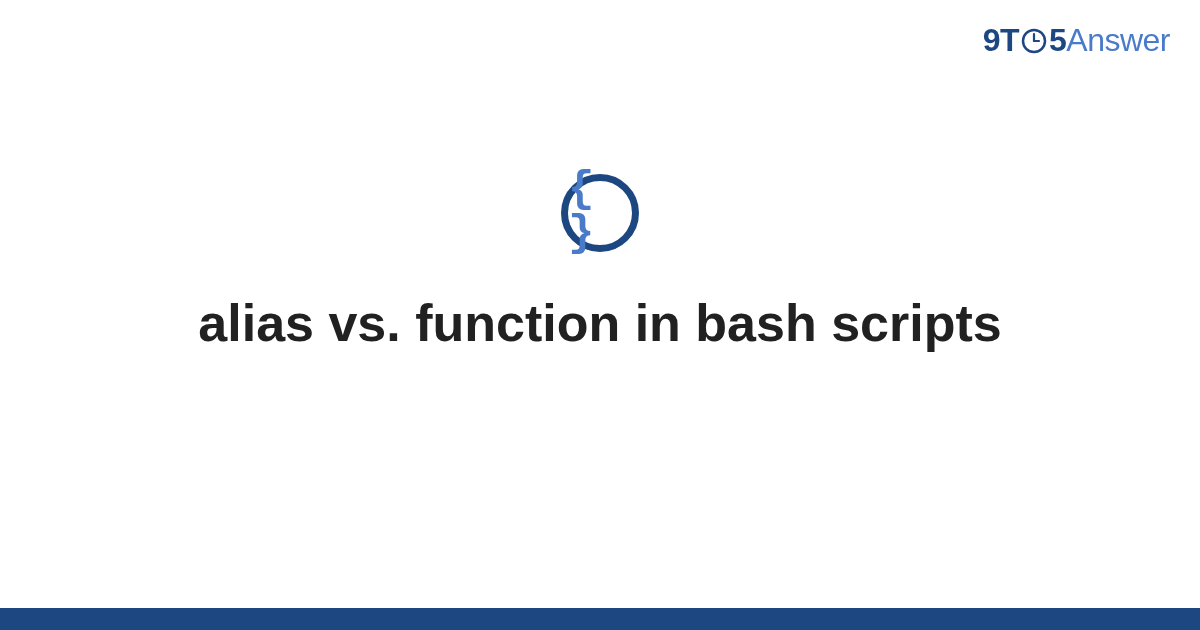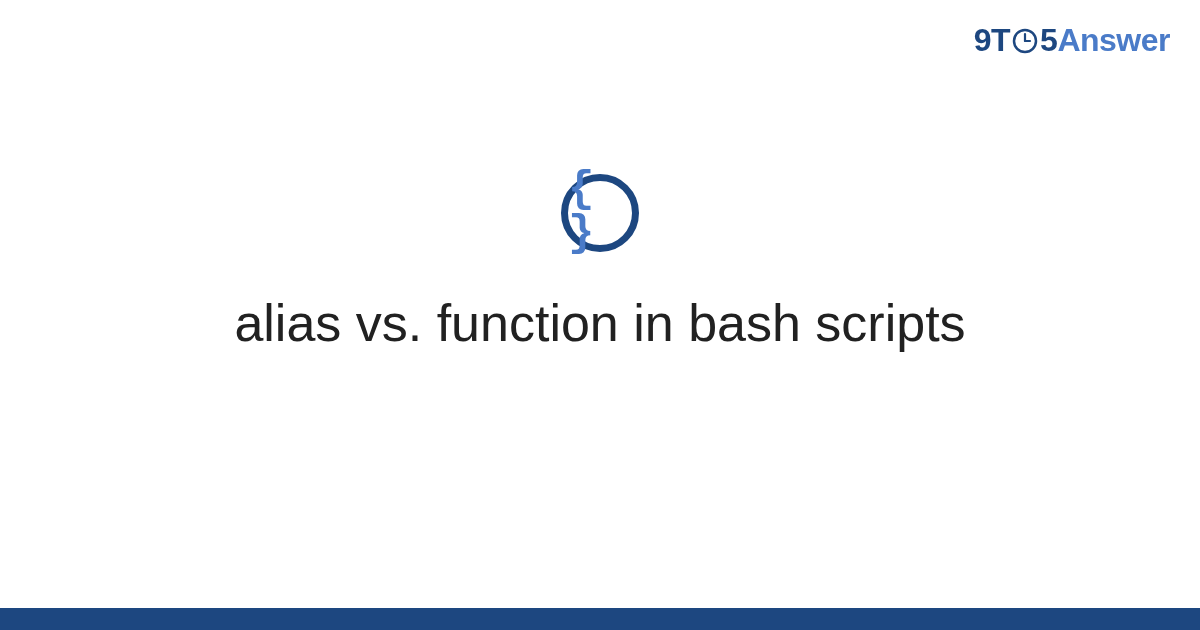--- a/index.html
+++ b/index.html
@@ -40,21 +40,21 @@
       margin: 0 1px;
     }
     .brand .clock svg {
       display: block;
     }
     .brand .five {
       color: #1d4780;
     }
     .brand .answer {
       color: #4a7bc8;
-      font-weight: 700;
+      font-weight: 400;
     }
     .center-wrap {
       position: absolute;
       top: 0;
       left: 0;
       width: 1200px;
       height: 608px;
       display: flex;
       flex-direction: column;
       align-items: center;
@@ -76,21 +76,21 @@
       font-size: 44px;
       font-weight: 700;
       font-family: 'Courier New', monospace;
       letter-spacing: -4px;
       line-height: 1;
       margin-top: -3px;
     }
     .title {
       color: #212121;
       font-size: 52px;
-      font-weight: 400;
+      font-weight: 700;
       text-align: center;
       padding: 0 40px;
       line-height: 1.2;
     }
     .footer-bar {
       position: absolute;
       bottom: 0;
       left: 0;
       width: 1200px;
       height: 22px;

